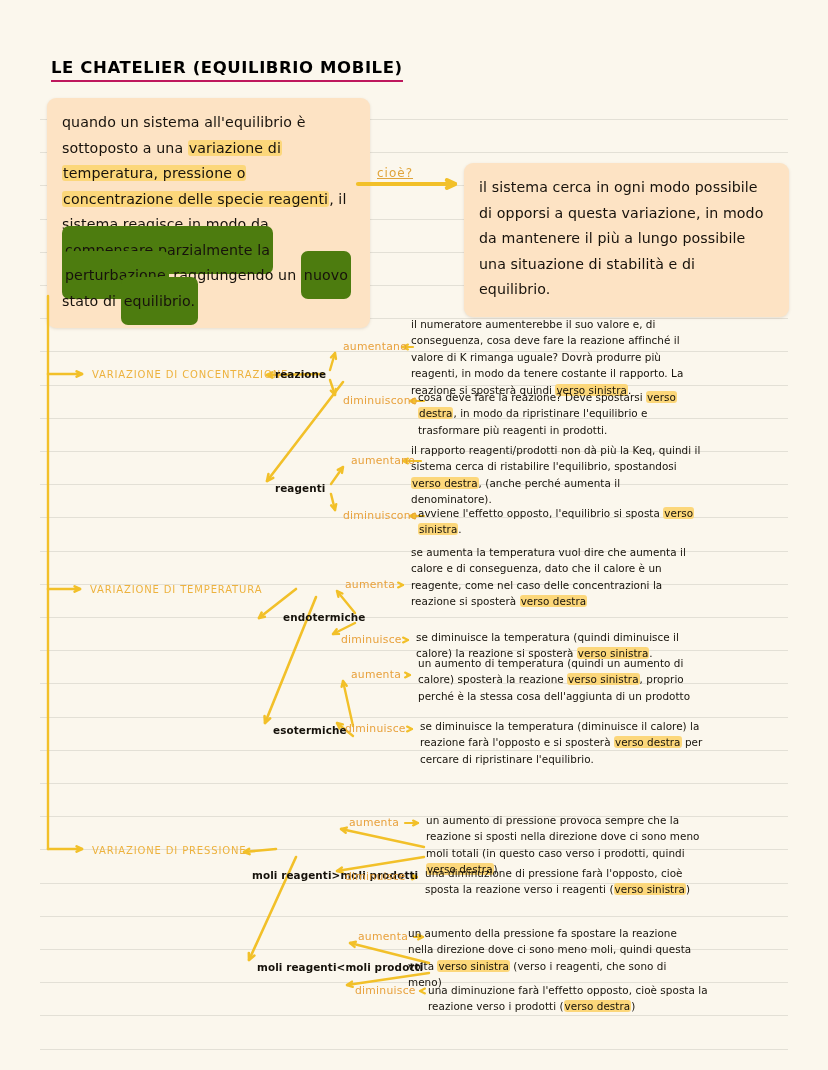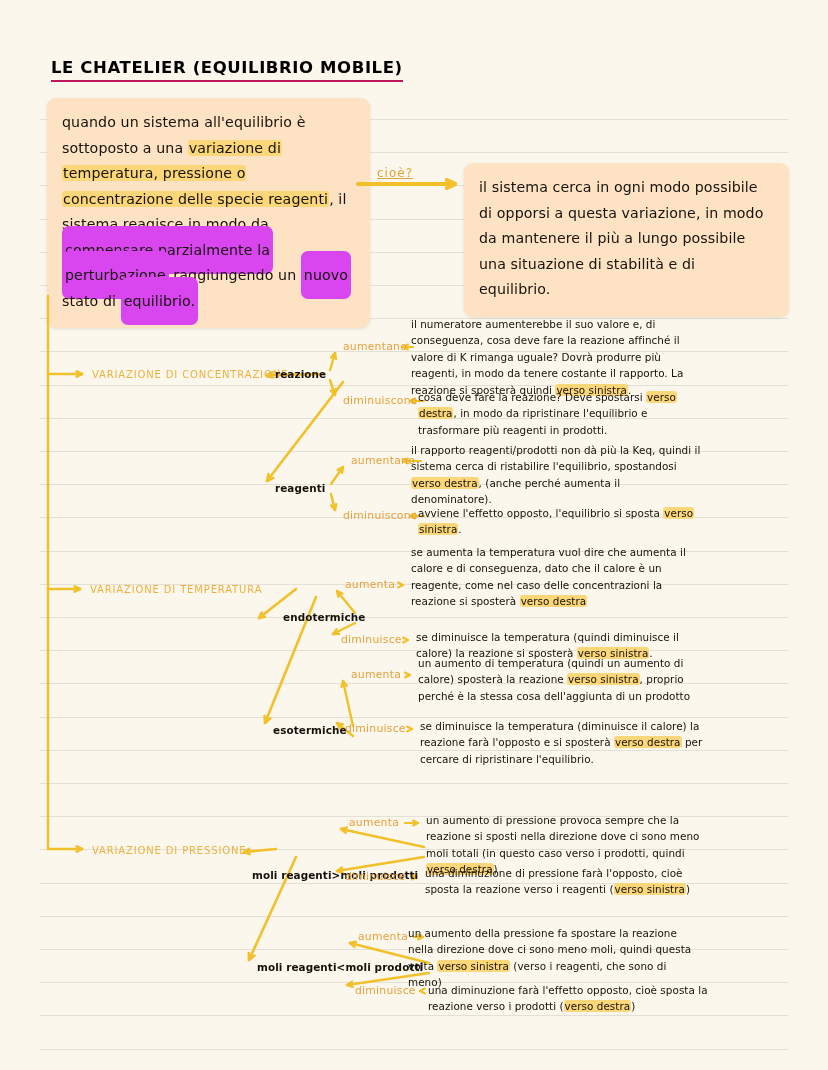--- a/index.html
+++ b/index.html
@@ -55,21 +55,21 @@
     box-shadow: 0 1px 3px rgba(120,90,50,0.16);
     color: #17120c;
     font-size: 14.2px;
     line-height: 25.5px;
     letter-spacing: 0.1px;
   }
   #box-def { left: 47px; top: 98px; width: 293px; padding: 12px 15px 14px 15px; }
   #box-ans { left: 464px; top: 146px; width: 287px; padding: 12px 23px 14px 15px; margin-top: 17px; }
 
   .hl-y { background: #fcd77a; border-radius: 3px; padding: 0 1px; box-decoration-break: clone; -webkit-box-decoration-break: clone; }
-  .hl-o { background: #d946ef; border-radius: 7px; padding: 16px 3px; box-decoration-break: clone; -webkit-box-decoration-break: clone; }
+  .hl-o { background: #4d7c0f; border-radius: 7px; padding: 16px 3px; box-decoration-break: clone; -webkit-box-decoration-break: clone; }
 
   
   #cioe {
     position: absolute;
     left: 377px;
     top: 166px;
     font-size: 12px;
     color: #e0a43a;
     letter-spacing: 1px;
     text-decoration: underline;

